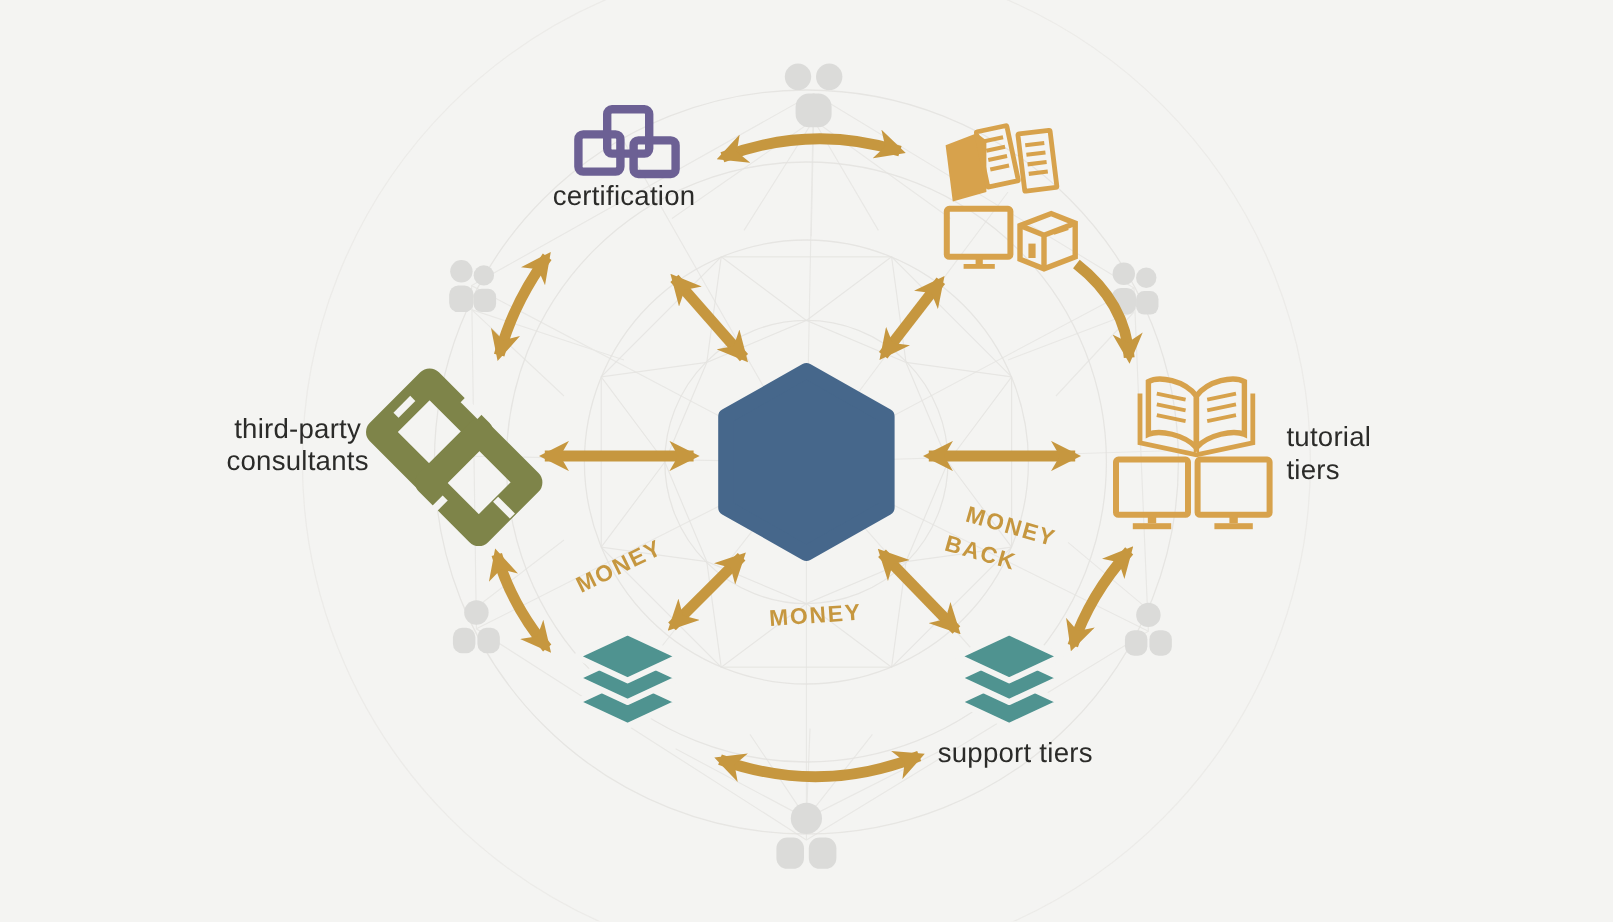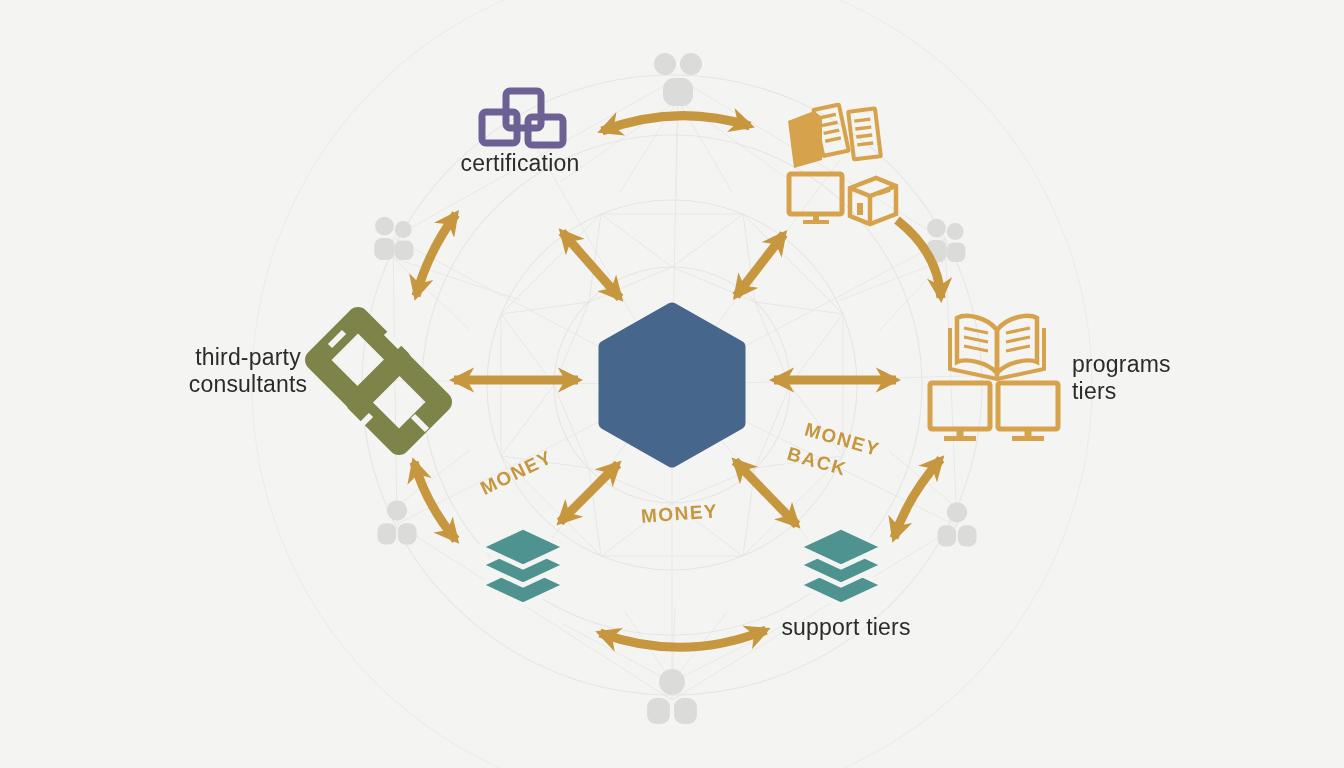--- a/index.html
+++ b/index.html
@@ -182,21 +182,21 @@
   <div class="lbl center" style="left:420px;top:150px;width:200px;">
     <div>certification</div>
   </div>
 
   <div class="lbl center" style="left:148px;top:344px;width:200px;">
     <div>third-party</div>
     <div>consultants</div>
   </div>
 
   <div class="lbl" style="left:1072px;top:351px;width:140px;">
-    <div>programs</div>
+    <div>tutorial</div>
     <div>tiers</div>
   </div>
 
 
   <div class="lbl center" style="left:756px;top:614px;width:180px;">
     <div>support tiers</div>
   </div>
 
   <div class="money" style="left:478px;top:462px;transform:rotate(-26deg);">MONEY</div>
   <div class="money" style="left:641px;top:503px;transform:rotate(-4deg);">MONEY</div>

